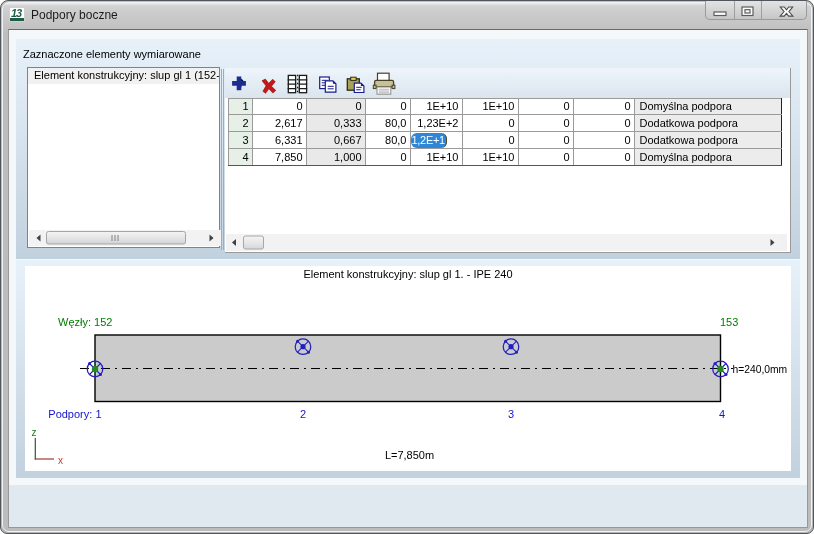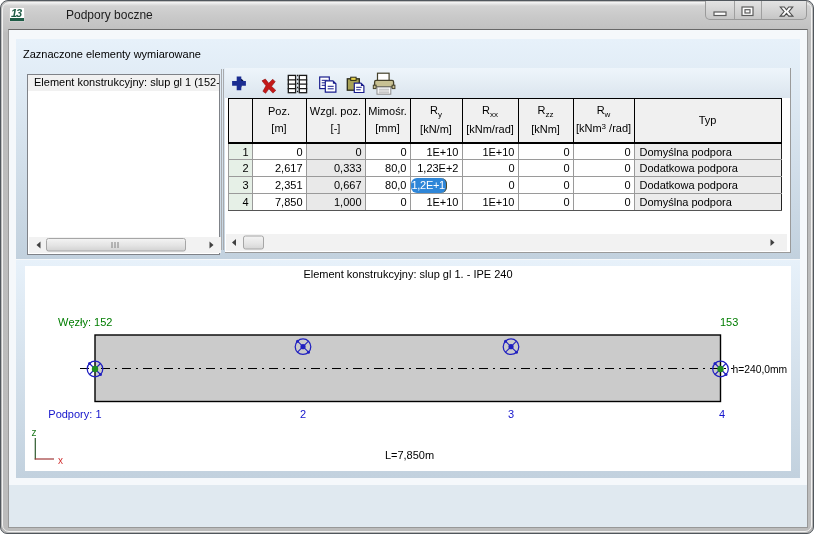--- a/index.html
+++ b/index.html
@@ -8,33 +8,33 @@
   #win { position:absolute; left:0; top:0; width:814px; height:534px;
          border:1px solid #50565c; border-radius:8px 8px 7px 7px;
          background:linear-gradient(180deg,#bfbfbf,#b5b5b5); overflow:hidden; }
   #frame2 { position:absolute; left:1px; top:1px; right:1px; bottom:1px; border-radius:7px;
         border:1px solid #f2f2f2;
         background:linear-gradient(180deg,#ededed 0,#d2d2d2 3px,#c9c9c9 14px,#c0c0c0 28px,#bdbdbd 30px,#bcbcbc 100%); }
   #titlebar { position:absolute; left:0; top:0; width:814px; height:29px; }
   #appicon { position:absolute; left:8px; top:6px; width:16px; height:15px; background:#fff; border:1px solid #d0d0d0;}
   #appicon .bar { position:absolute; left:0; bottom:0; width:100%; height:3px; background:#1e5c46; }
   #appicon .txt { position:absolute; left:1px; top:-1px; font-size:11px; font-style:italic; font-weight:bold; color:#1e5c46; letter-spacing:-1px;}
-  #title { position:absolute; left:30px; top:7px; font-size:12px; color:#1c1c1c;margin-left:35px; }
+  #title { position:absolute; left:30px; top:7px; font-size:12px; color:#1c1c1c; }
   #capbtns { position:absolute; left:704px; top:0; width:102px; height:19px;
              border:1px solid #9a9a9a; border-top:none; border-radius:0 0 5px 5px;
              background:linear-gradient(180deg,#e3e3e3,#c6c6c6); }
   .capsep { position:absolute; top:0; width:1px; height:100%; background:#9f9f9f; }
   #client { position:absolute; left:8px; top:29px; width:798px; height:497px; background:#f5f8fb; }
   .panel { position:absolute; left:7px; width:784px; background:linear-gradient(180deg,#e7f1fa 0%, #c2d1de 100%); }
   #panelA { top:9px; height:220px; }
   #panelB { top:230px; height:218px; }
   #btnrow { position:absolute; left:0px; top:455px; width:798px; height:42px; background:#e0e9f0; }
   
   #grouplabel { position:absolute; left:14px; top:18px; }
-  #listbox { position:absolute; left:18px; top:44px; width:192.5px; height:181px; background:#fff; border:1px solid #7f8288; }
+  #listbox { position:absolute; left:18px; top:37px; width:192.5px; height:181px; background:#fff; border:1px solid #7f8288; }
   #listitem { position:absolute; left:0px; top:0px; right:0px; height:16px; background:#f1f1f1; padding:1px 0 0 6px; white-space:nowrap; overflow:hidden;}
   #lbscroll { position:absolute; left:1px; bottom:1px; right:1px; height:16px; background:#f0f0f0; }
   
   #rpanel { position:absolute; left:215.5px; top:37.5px; width:566px; height:185px; background:#fff; border-right:1px solid #9a9a9a; border-bottom:1px solid #9a9a9a; }
   #toolbar { position:absolute; left:0; top:0; width:100%; height:30px; background:linear-gradient(180deg,#eef5fb,#dbe5ee); }
   #tbl { position:absolute; left:3px; top:30px; }
   #tblscroll { position:absolute; left:1px; bottom:1px; width:561px; height:17px; background:#f1f1f1; }
   table { border-collapse:collapse; table-layout:fixed; }
   td { font-size:11px; padding:0 3px; overflow:hidden; white-space:nowrap; }
   .hdr td { background:#f0f0f0; border:1px solid #000; border-bottom:2px solid #000; text-align:center; padding:0; line-height:17.5px; }
@@ -175,31 +175,20 @@
               <col style="width:54px">
               <col style="width:59px">
               <col style="width:45px">
         <col style="width:52px">
               <col style="width:56px">
               <col style="width:55px">
               <col style="width:61px">
               <col style="width:147px">
       </colgroup>
       <tbody>
-              <tr class="hdr" style="height:45px">
-        <td></td>
-        <td>Poz.<br>[m]</td>
-        <td>Wzgl. poz.<br>[-]</td>
-        <td>Mimośr.<br>[mm]</td>
-        <td>R<sub>y</sub><br>[kN/m]</td>
-        <td>R<sub>xx</sub><br>[kNm/rad]</td>
-        <td>R<sub>zz</sub><br>[kNm]</td>
-        <td>R<sub>w</sub><br>[kNm<sup>3</sup> /rad]</td>
-        <td>Typ</td>
-      </tr>
       <tr class="row">
         <td class="num">1</td>
                 <td>0</td>
                 <td class="gray">0</td>
                 <td>0</td>
                 <td>1E+10</td>
                 <td>1E+10</td>
                 <td>0</td>
                 <td>0</td>
                 <td class="typ">Domyślna podpora</td>
@@ -210,21 +199,21 @@
                 <td class="gray">0,333</td>
                 <td>80,0</td>
                 <td>1,23E+2</td>
                 <td>0</td>
                 <td>0</td>
                 <td>0</td>
                 <td class="typ">Dodatkowa podpora</td>
       </tr>
       <tr class="row">
         <td class="num">3</td>
-                <td>2,351</td>
+                <td>6,331</td>
                 <td class="gray">0,667</td>
                 <td>80,0</td>
                 <td style="text-align:left;padding:0"><span style="background:#2e86d8;color:#fff;padding:1px 1px 2px 1px;letter-spacing:-0.3px;border-right:1.3px solid #564a22;border-radius:6px;">1,2E+1</span></td>
                 <td>0</td>
                 <td>0</td>
                 <td>0</td>
                 <td class="typ">Dodatkowa podpora</td>
       </tr>
       <tr class="row">
         <td class="num">4</td>

